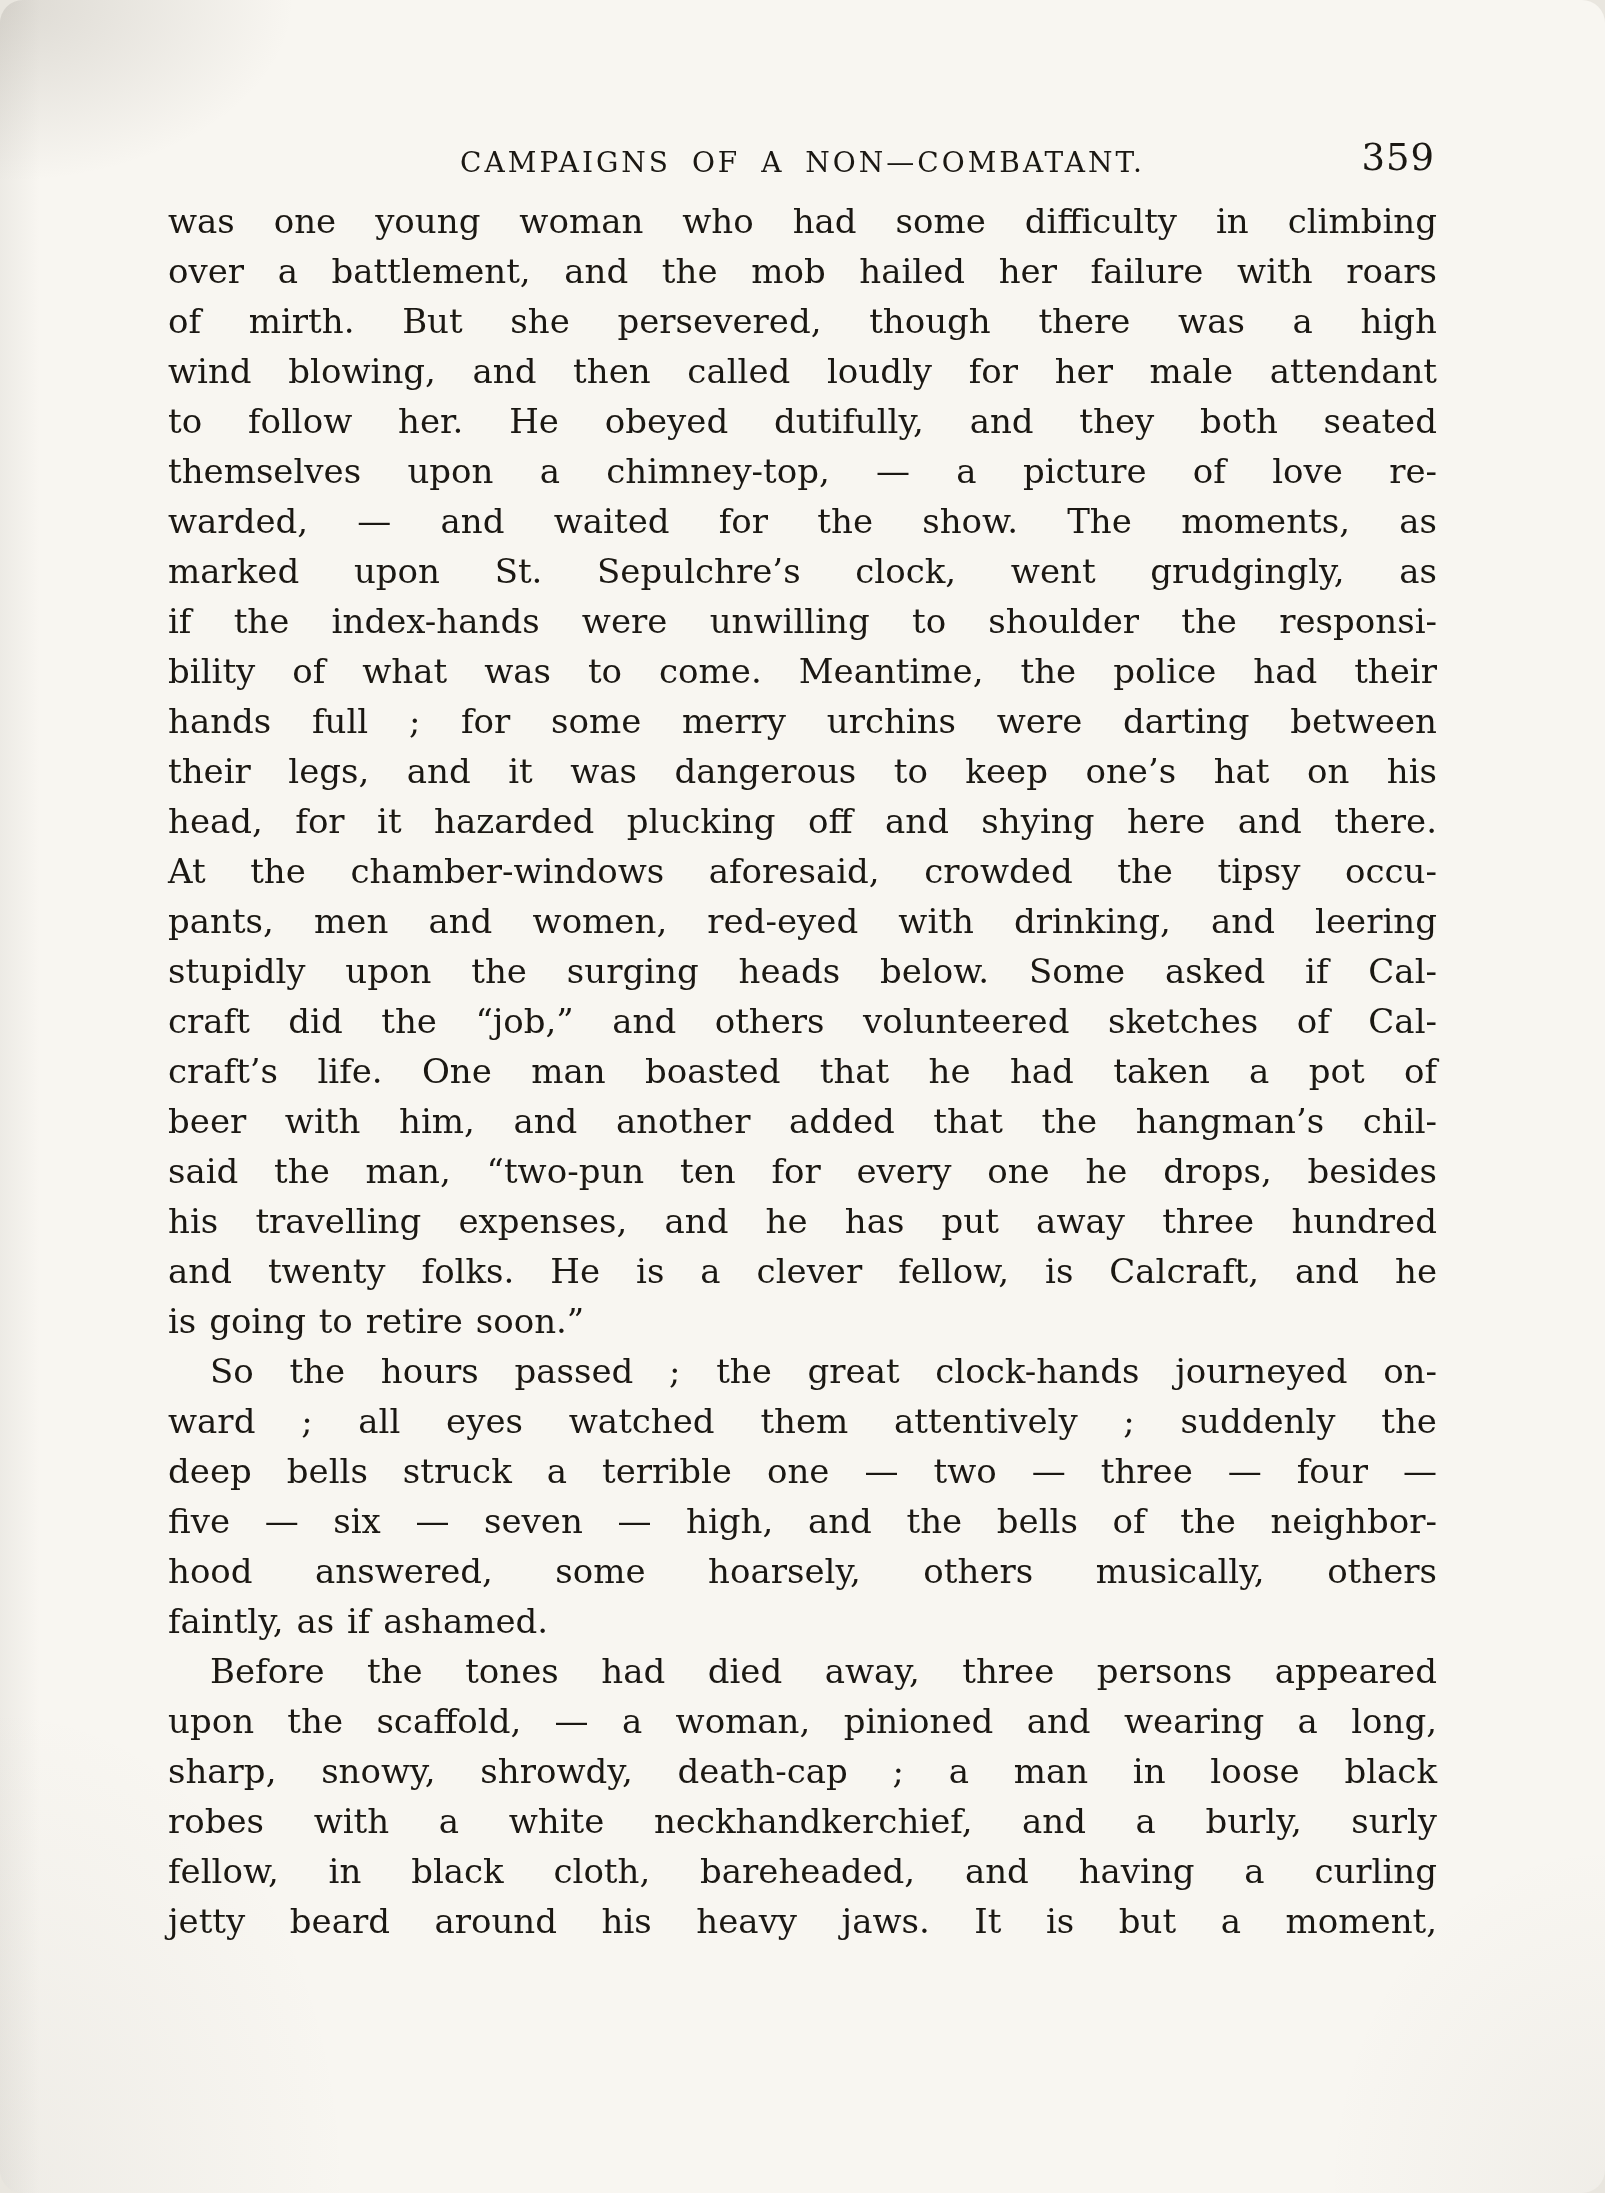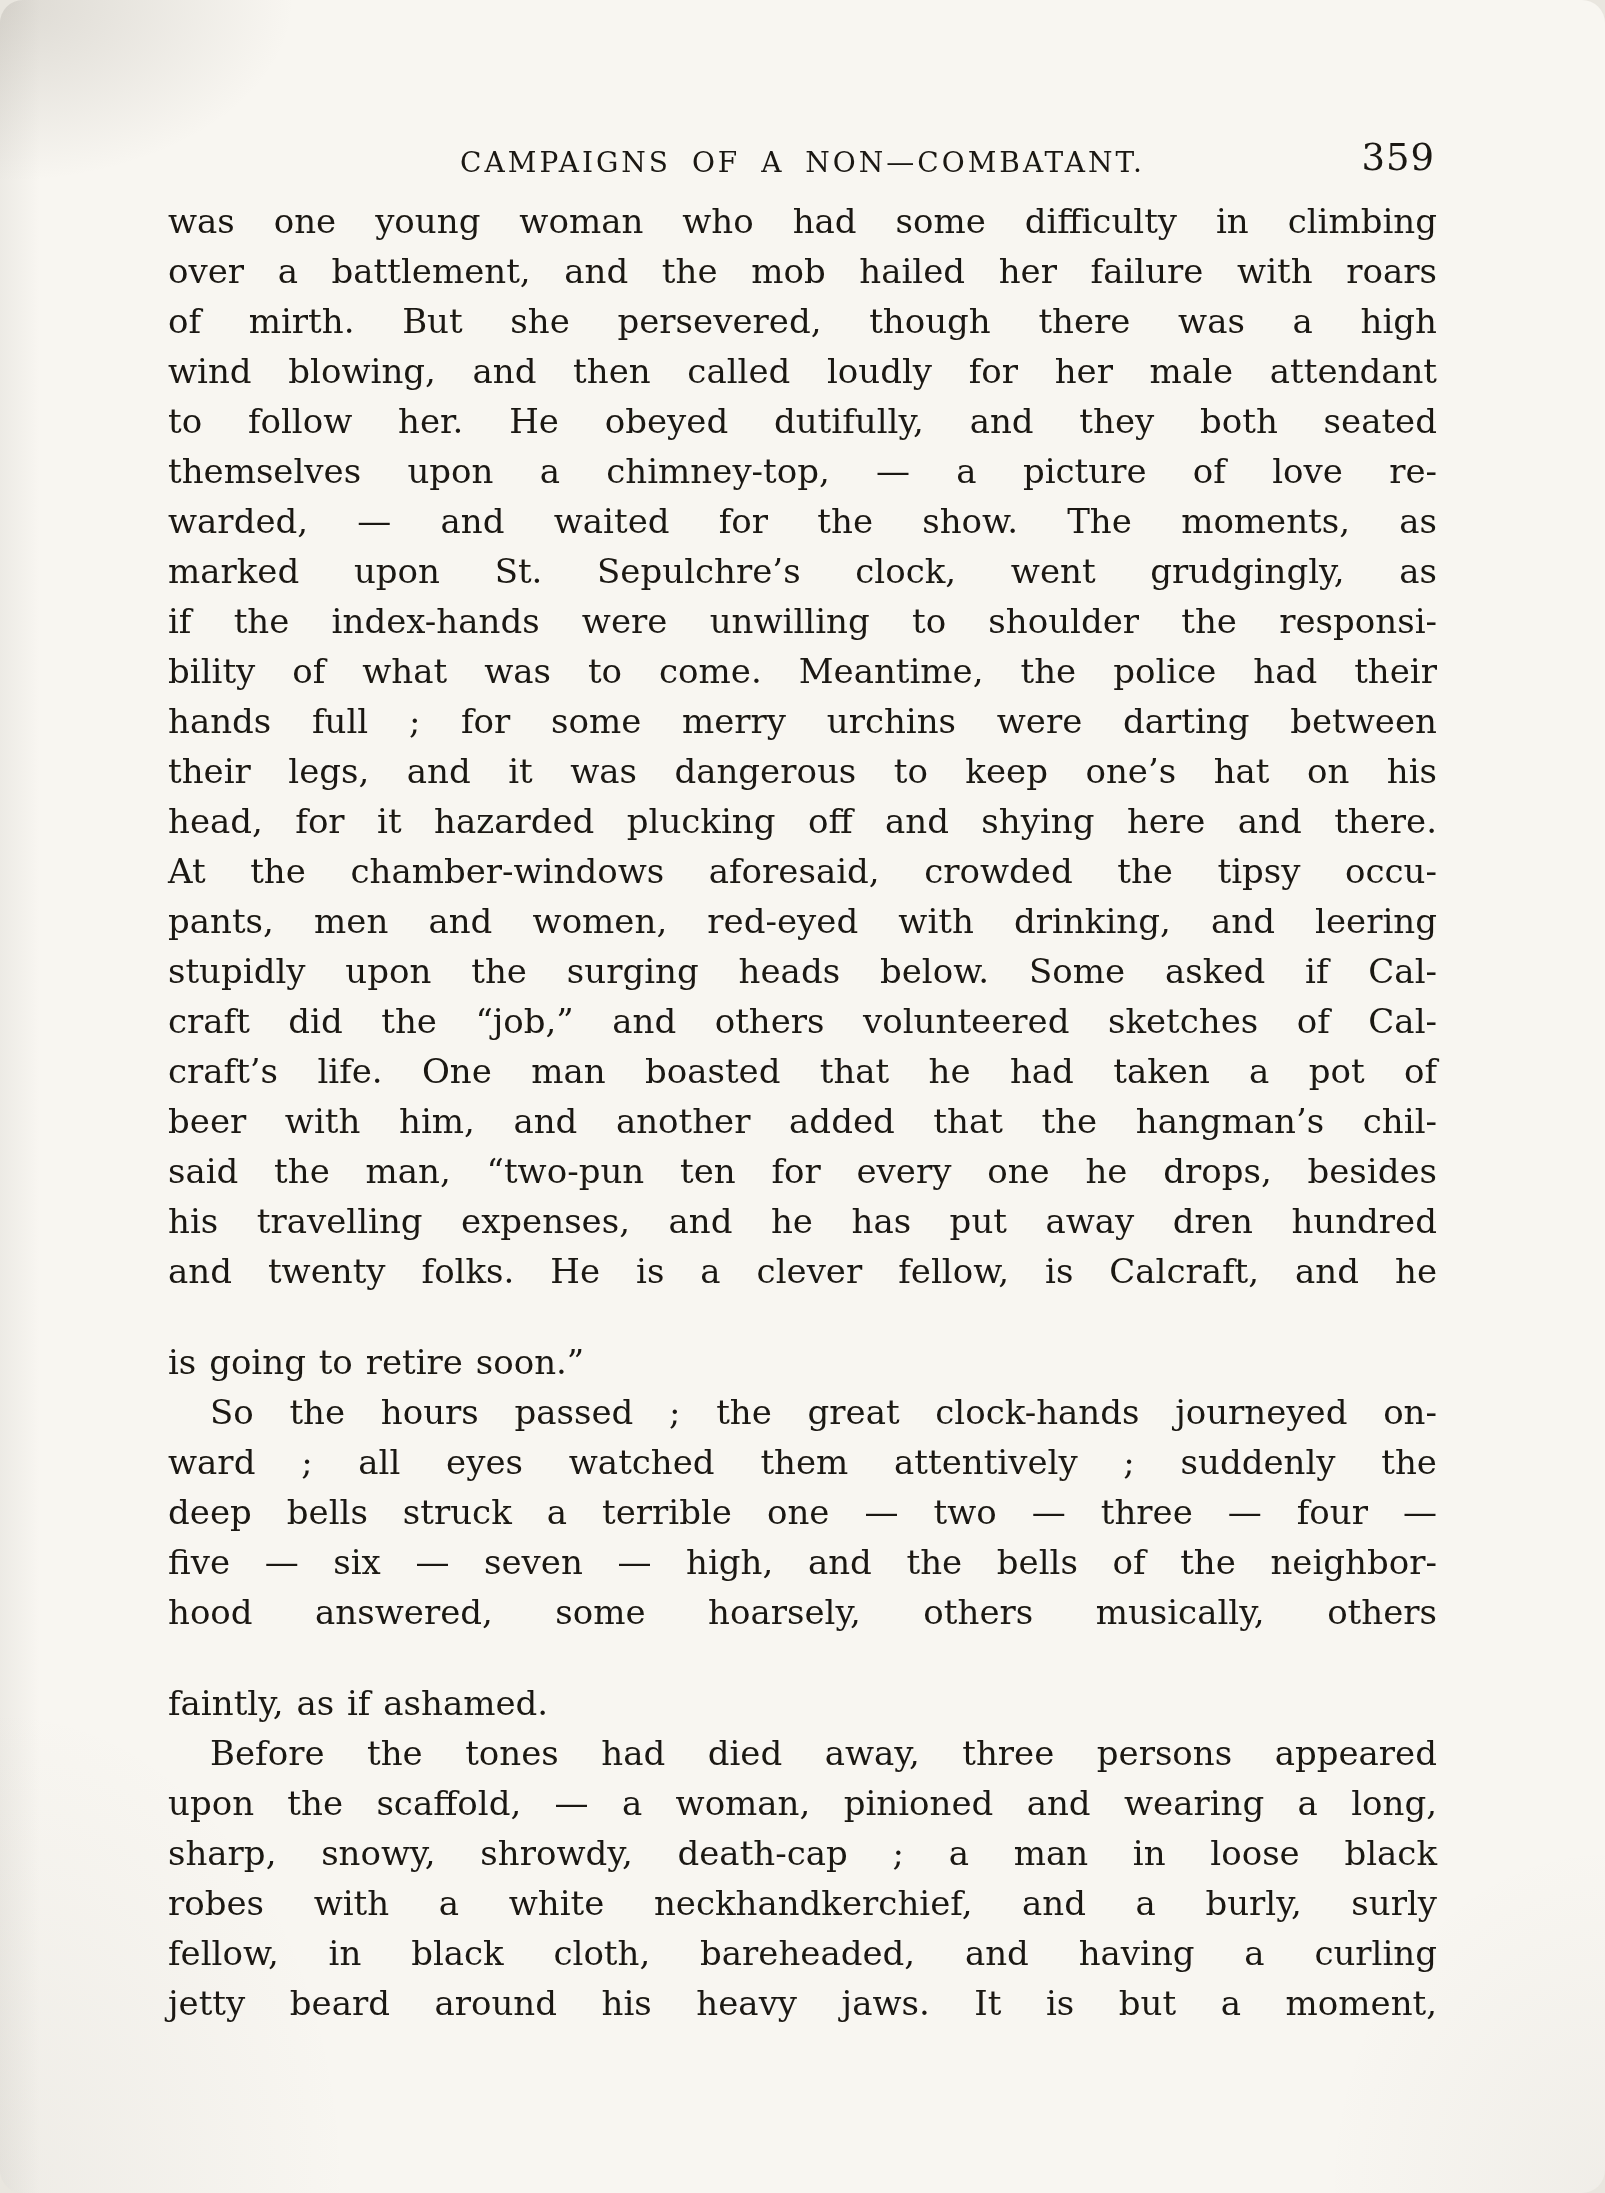--- a/index.html
+++ b/index.html
@@ -59,21 +59,20 @@
     margin: 0;
     padding: 0;
   }
   .line {
     text-align: justify;
     text-align-last: justify;
     word-spacing: 2px;
   }
   .line.last-line {
     text-align-last: left;
-    margin-top: 41px;
   }
   .line.indent {
     text-indent: 42px;
   }
 </style>
 </head>
 <body>
 
 <div class="scan-page">
   <header class="page-header">
@@ -95,21 +94,21 @@
         <div class="line">hands full ; for some merry urchins were darting between</div>
         <div class="line">their legs, and it was dangerous to keep one’s hat on his</div>
         <div class="line">head, for it hazarded plucking off and shying here and there.</div>
         <div class="line">At the chamber-windows aforesaid, crowded the tipsy occu-</div>
         <div class="line">pants, men and women, red-eyed with drinking, and leering</div>
         <div class="line">stupidly upon the surging heads below.  Some asked if Cal-</div>
         <div class="line">craft did the “job,” and others volunteered sketches of Cal-</div>
         <div class="line">craft’s life.  One man boasted that he had taken a pot of</div>
         <div class="line">beer with him, and another added that the hangman’s chil-</div>
         <div class="line">said the man, “two-pun ten for every one he drops, besides</div>
-        <div class="line">his travelling expenses, and he has put away dren hundred</div>
+        <div class="line">his travelling expenses, and he has put away three hundred</div>
         <div class="line">and twenty folks.  He is a clever fellow, is Calcraft, and he</div>
         <div class="line last-line">is going to retire soon.”</div>
       </div>
       <div class="paragraph">
         <div class="line indent">So the hours passed ;  the great clock-hands journeyed on-</div>
         <div class="line">ward ;  all eyes watched them attentively ;  suddenly the</div>
         <div class="line">deep bells struck a terrible one — two — three — four —</div>
         <div class="line">five — six — seven — high, and the bells of the neighbor-</div>
         <div class="line">hood answered, some hoarsely, others musically, others</div>
         <div class="line last-line">faintly, as if ashamed.</div>

